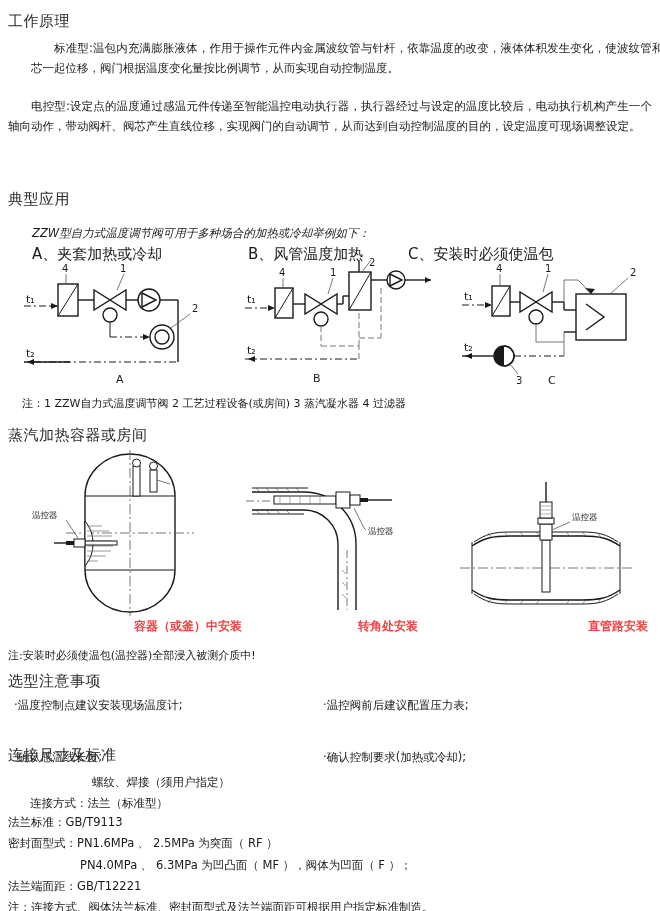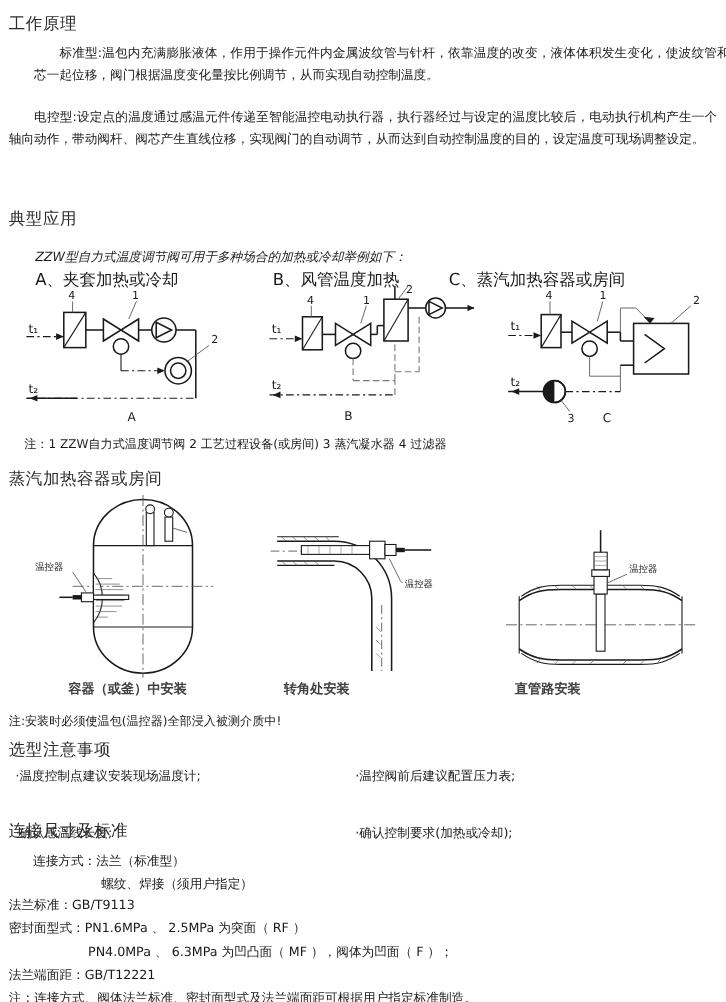--- a/index.html
+++ b/index.html
@@ -24,21 +24,21 @@
   .blk{position:absolute;}
 
   
   .app-lead{font-size:11.5px;color:#1a1a1a;font-style:italic;}
   .app-cols{font-size:15px;color:#1a1a1a;}
 
   
   .note{font-size:11px;color:#1a1a1a;}
 
   
-  .cap{font-size:12px;color:#404040;text-align:left;font-weight:bold;}
+  .cap{font-size:12px;color:#ef4444;text-align:right;font-weight:bold;}
 
   
   .bullets{display:grid;grid-template-columns:272px auto;row-gap:7px;font-size:11.5px;gap:37px;}
   .bullets span{white-space:nowrap;}
 
   
   .spec{font-size:11.5px;line-height:1.85;color:#1a1a1a;}
 
   svg{display:block;overflow:visible;}
   .ln{stroke:#1a1a1a;stroke-width:1;fill:none;}
@@ -73,21 +73,21 @@
   <div class="blk" style="left:32px;top:222px;">
     <span class="app-lead">ZZW型自力式温度调节阀可用于多种场合的加热或冷却举例如下：</span>
   </div>
   <div class="blk" style="left:32px;top:244px;">
     <span class="app-cols">A、夹套加热或冷却</span>
   </div>
   <div class="blk" style="left:248px;top:244px;">
     <span class="app-cols">B、风管温度加热</span>
   </div>
   <div class="blk" style="left:408px;top:244px;">
-    <span class="app-cols">C、蒸汽加热容器或房间</span>
+    <span class="app-cols">C、安装时必须使温包</span>
   </div>
 
   <div class="blk" style="left:10px;top:262px;">
     <svg width="225" height="125" viewBox="0 0 225 125">
 
       <g>
         <rect x="48" y="22" width="20" height="32" class="ln2 wht"></rect>
         <line x1="48" y1="54" x2="68" y2="22" class="ln"></line>
       </g>
 
@@ -423,22 +423,22 @@
       <span>·温控阀前后建议配置压力表;</span>
       <span>·确认感温线长度;</span>
       <span>·确认控制要求(加热或冷却);</span>
     </div>
   </div>
 
   <div class="blk" style="left:8px;top:746px;width:644px;">
     <h2 class="section">连接尺寸及标准</h2>
   </div>
   <div class="blk" style="left:30px;top:772px;width:620px;">
+    <div class="spec" style="padding-left:62px;">螺纹、焊接（须用户指定）</div>
     <div class="spec">连接方式：法兰（标准型）</div>
-    <div class="spec" style="padding-left:62px;">螺纹、焊接（须用户指定）</div>
   </div>
   <div class="blk" style="left:8px;top:812px;width:644px;">
     <div class="spec">法兰标准：GB/T9113</div>
     <div class="spec">密封面型式：PN1.6MPa 、 2.5MPa 为突面（ RF ）</div>
     <div class="spec" style="padding-left:72px;">PN4.0MPa 、 6.3MPa 为凹凸面（ MF ），阀体为凹面（ F ）；</div>
     <div class="spec">法兰端面距：GB/T12221</div>
     <div class="spec">注：连接方式、阀体法兰标准、密封面型式及法兰端面距可根据用户指定标准制造。</div>
   </div>
 
 </div>

